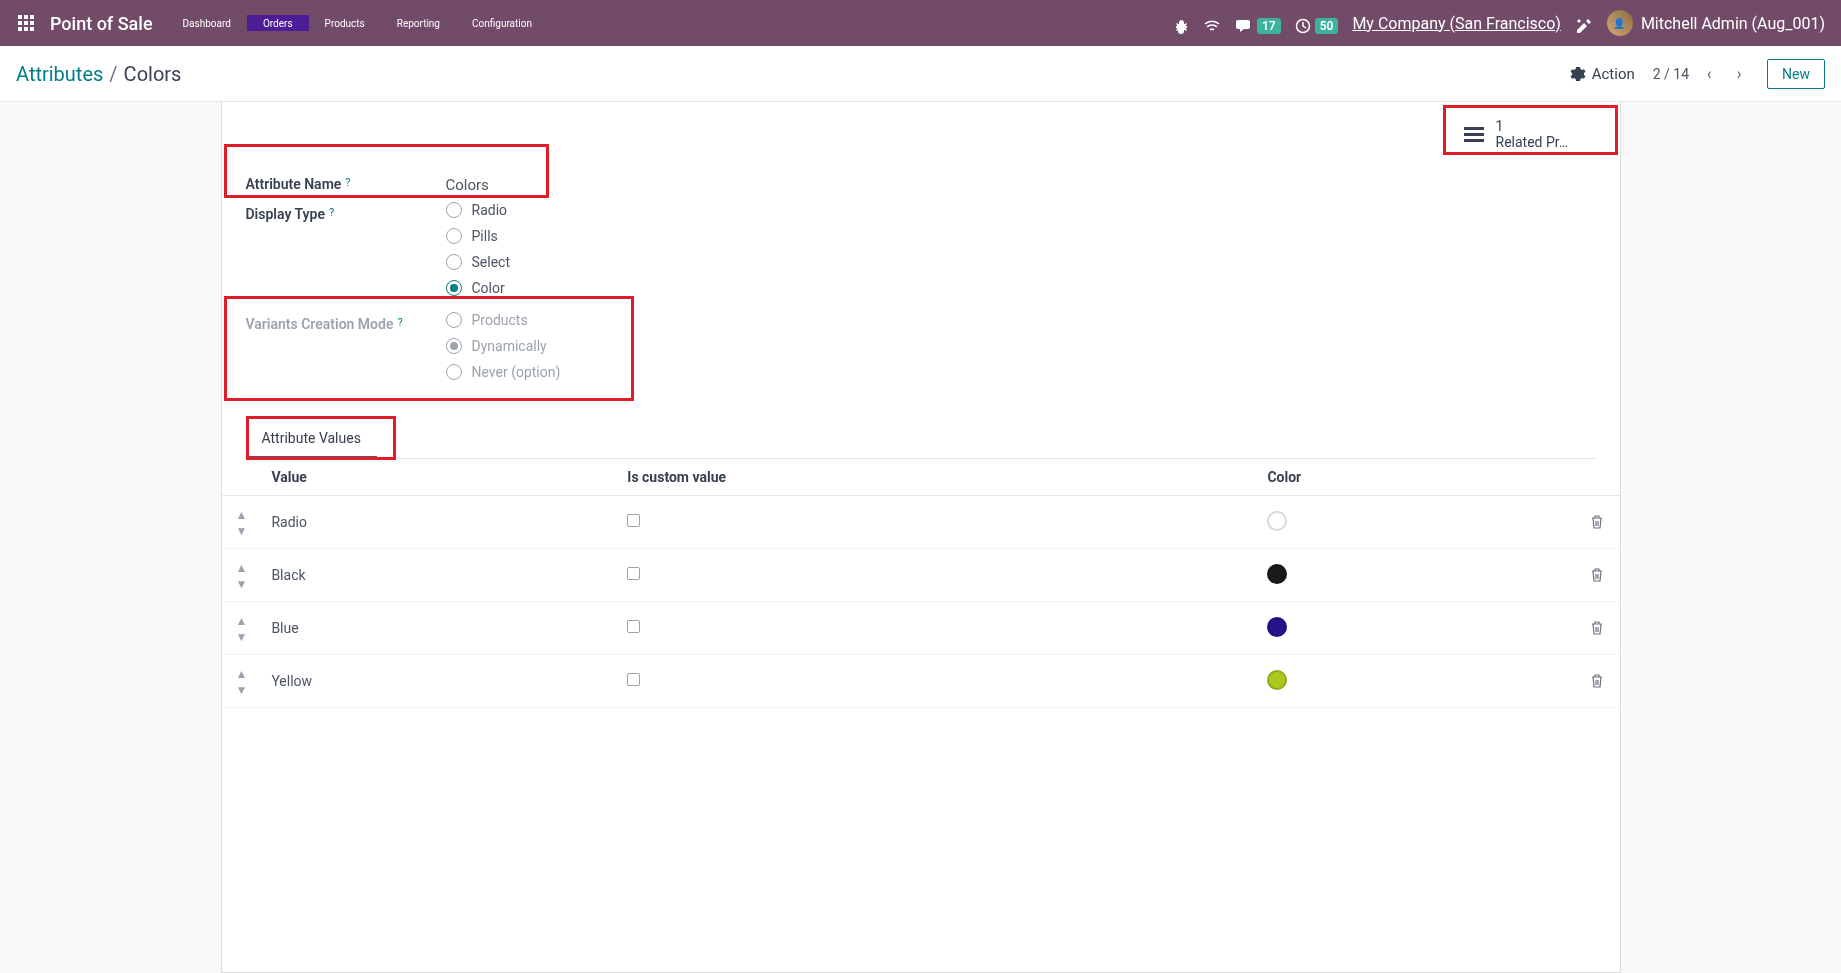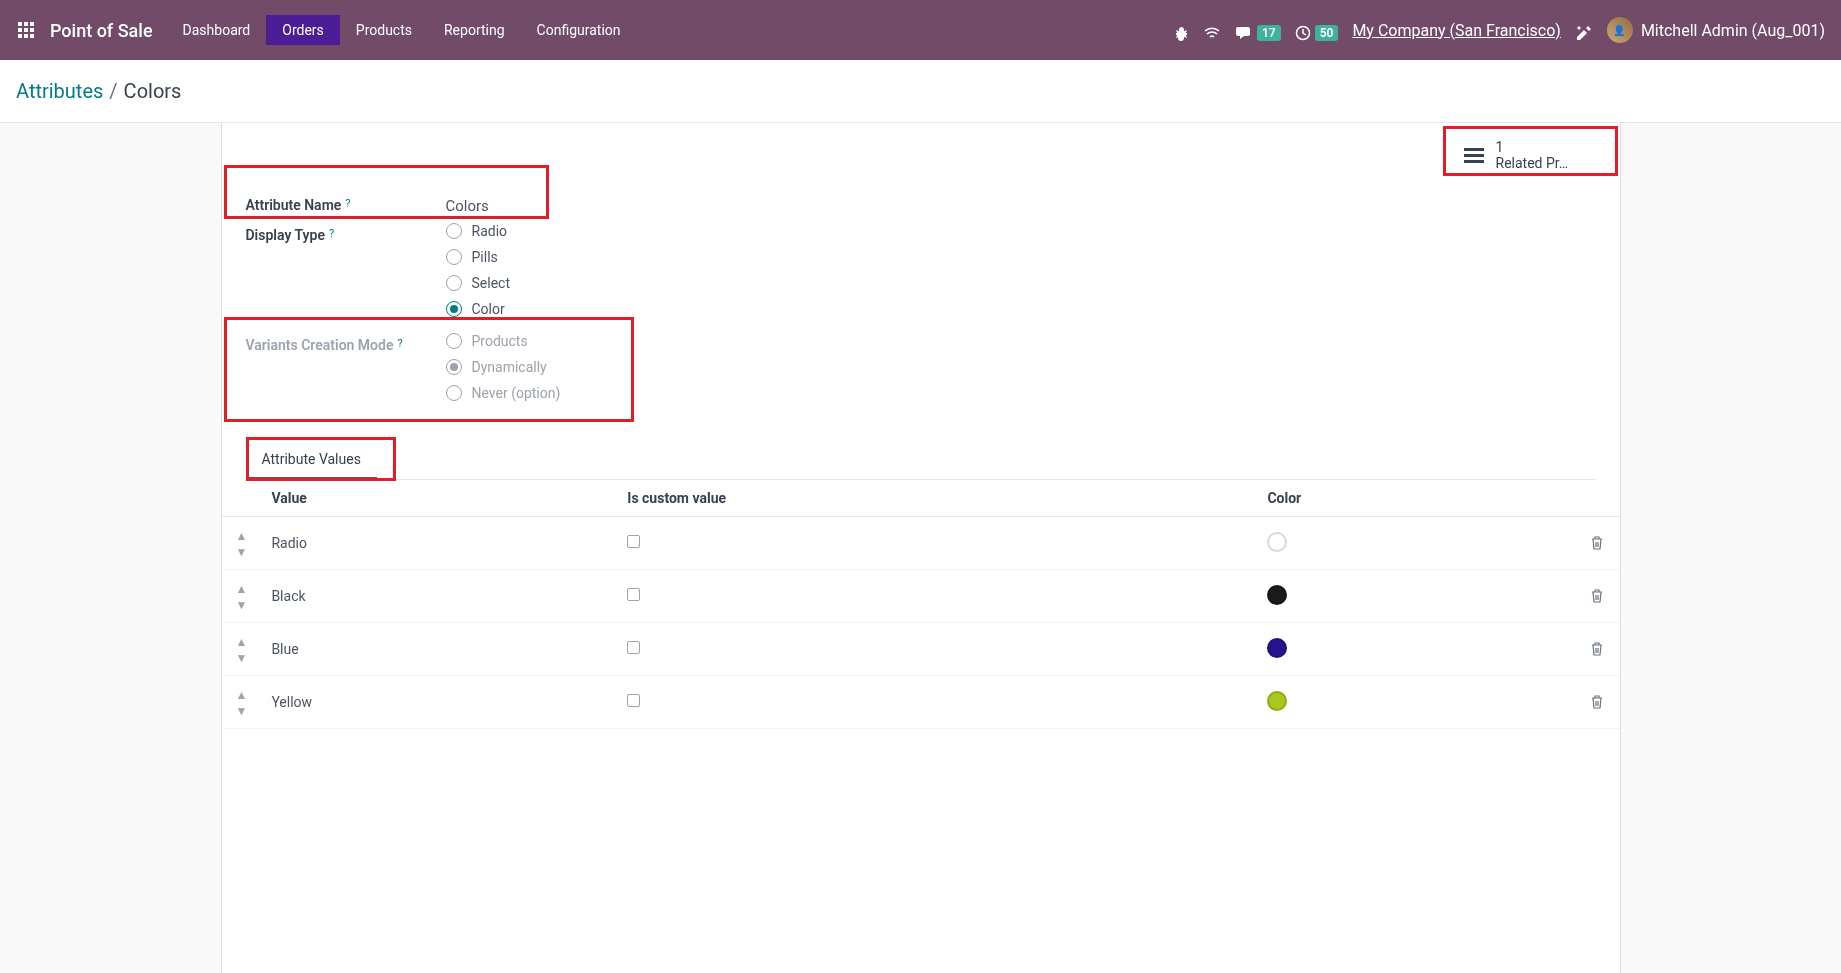--- a/index.html
+++ b/index.html
@@ -1,36 +1,36 @@
 <!DOCTYPE html>
 <html><head>
 <meta charset="utf-8">
 <style>
 * { margin: 0; padding: 0; box-sizing: border-box; font-family: -apple-system, BlinkMacSystemFont, "Segoe UI", Roboto, sans-serif; }
 body { background: #f9f9f9; color: #374151; height: 973px; overflow: hidden; }
 
 
-.topnav { background: #714B67; color: #fff; height: 60px; display: flex; align-items: center; padding: 15px 8px; }
+.topnav { background: #714B67; color: #fff; height: 46px; display: flex; align-items: center; padding: 15px 8px; }
 .apps-icon { width: 36px; height: 36px; display: flex; align-items: center; justify-content: center; cursor: pointer; }
 .apps-grid { display: grid; grid-template-columns: repeat(3, 4px); grid-template-rows: repeat(3, 4px); gap: 2px; }
 .apps-grid span { background: #fff; width: 4px; height: 4px; }
 .brand { font-size: 18px; font-weight: 500; padding: 0 14px 0 6px; }
 .nav-items { display: flex; height: 100%; }
-.nav-item { padding: 0 16px; height: 100%; display: flex; align-items: center; font-size: 14px; cursor: pointer; }
+.nav-item { padding: 0 16px; height: 100%; display: flex; align-items: center; font-size: 10px; cursor: pointer; }
 .nav-item.active { background: #4c1d95; }
 .topnav-right { margin-left: auto; display: flex; align-items: center; gap: 14px; height: 100%; }
 .tr-icon { cursor: pointer; display: flex; align-items: center; margin-top: 6px; }
 .badge-pill { display: inline-flex; align-items: center; gap: 4px; }
 .badge-count { background: #3db39e; color: #fff; font-size: 12px; padding: 1px 5px; border-radius: 3px; font-weight: 600; }
 .company-name { font-size: 16px; text-decoration: underline; }
 .user-block { display: flex; align-items: center; gap: 8px; padding-right: 8px; }
 .avatar { width: 26px; height: 26px; border-radius: 50%; background: linear-gradient(45deg, #d4a574, #8b6f47); display: flex; align-items: center; justify-content: center; font-size: 10px; color: #fff; }
 
 
-.control-bar { background: #fff; border-bottom: 1px solid #e5e7eb; height: 63px; display: flex; padding: 0 16px; }
+.control-bar { background: #fff; border-bottom: 1px solid #e5e7eb; height: 56px; display: flex; padding: 0 16px; }
 .breadcrumb { display: flex; align-items: center; gap: 6px; font-size: 20px; }
 .breadcrumb-link { color: #017e84; cursor: pointer; }
 .breadcrumb-sep { color: #6b7280; }
 .breadcrumb-current { color: #374151; }
 .control-right { margin-left: auto; display: flex; align-items: center; gap: 18px; }
 .action-btn { display: flex; align-items: center; gap: 6px; color: #374151; cursor: pointer; font-size: 15px; }
 .pager { display: flex; align-items: center; gap: 10px; }
 .pager-text { font-size: 14px; color: #4b5563; }
 .pager-arrow { cursor: pointer; color: #714B67; width: 20px; text-align: center; font-size: 16px; }
 .new-btn { border: 1px solid #017e84; color: #017e84; background: #fff; padding: 6px 14px; font-size: 14px; cursor: pointer; border-radius: 2px; }
@@ -139,20 +139,34 @@
       <span>Mitchell Admin (Aug_001)</span>
     </div>
   </div>
 </div>
 
 <div class="control-bar">
   <div class="breadcrumb">
     <span class="breadcrumb-link">Attributes</span>
     <span class="breadcrumb-sep">/</span>
     <span class="breadcrumb-current">Colors</span>
+  </div>
+  <div class="control-right">
+    <div class="action-btn">
+      <svg width="16" height="16" viewBox="0 0 16 16" fill="#374151">
+          <path d="M8 10a2 2 0 100-4 2 2 0 000 4zm6-2a6 6 0 00-.1-1l1.6-1.2-1.5-2.6-1.9.7a6 6 0 00-1.7-1L10 1H6l-.4 2a6 6 0 00-1.7 1l-1.9-.7L.5 5.8 2.1 7a6 6 0 000 2L.5 10.2l1.5 2.6 1.9-.7a6 6 0 001.7 1L6 15h4l.4-2a6 6 0 001.7-1l1.9.7 1.5-2.6L13.9 9c.07-.33.1-.66.1-1z"></path>
+        </svg>
+      <span>Action</span>
+    </div>
+    <div class="pager">
+      <span class="pager-text">2 / 14</span>
+      <span class="pager-arrow">‹</span>
+      <span class="pager-arrow">›</span>
+    </div>
+    <button class="new-btn">New</button>
   </div>
 </div>
 
 <div class="main-area">
   <div class="sheet">
 
     <div class="stat-box">
       <div class="stat-lines">
           <span></span>
           <span></span>

